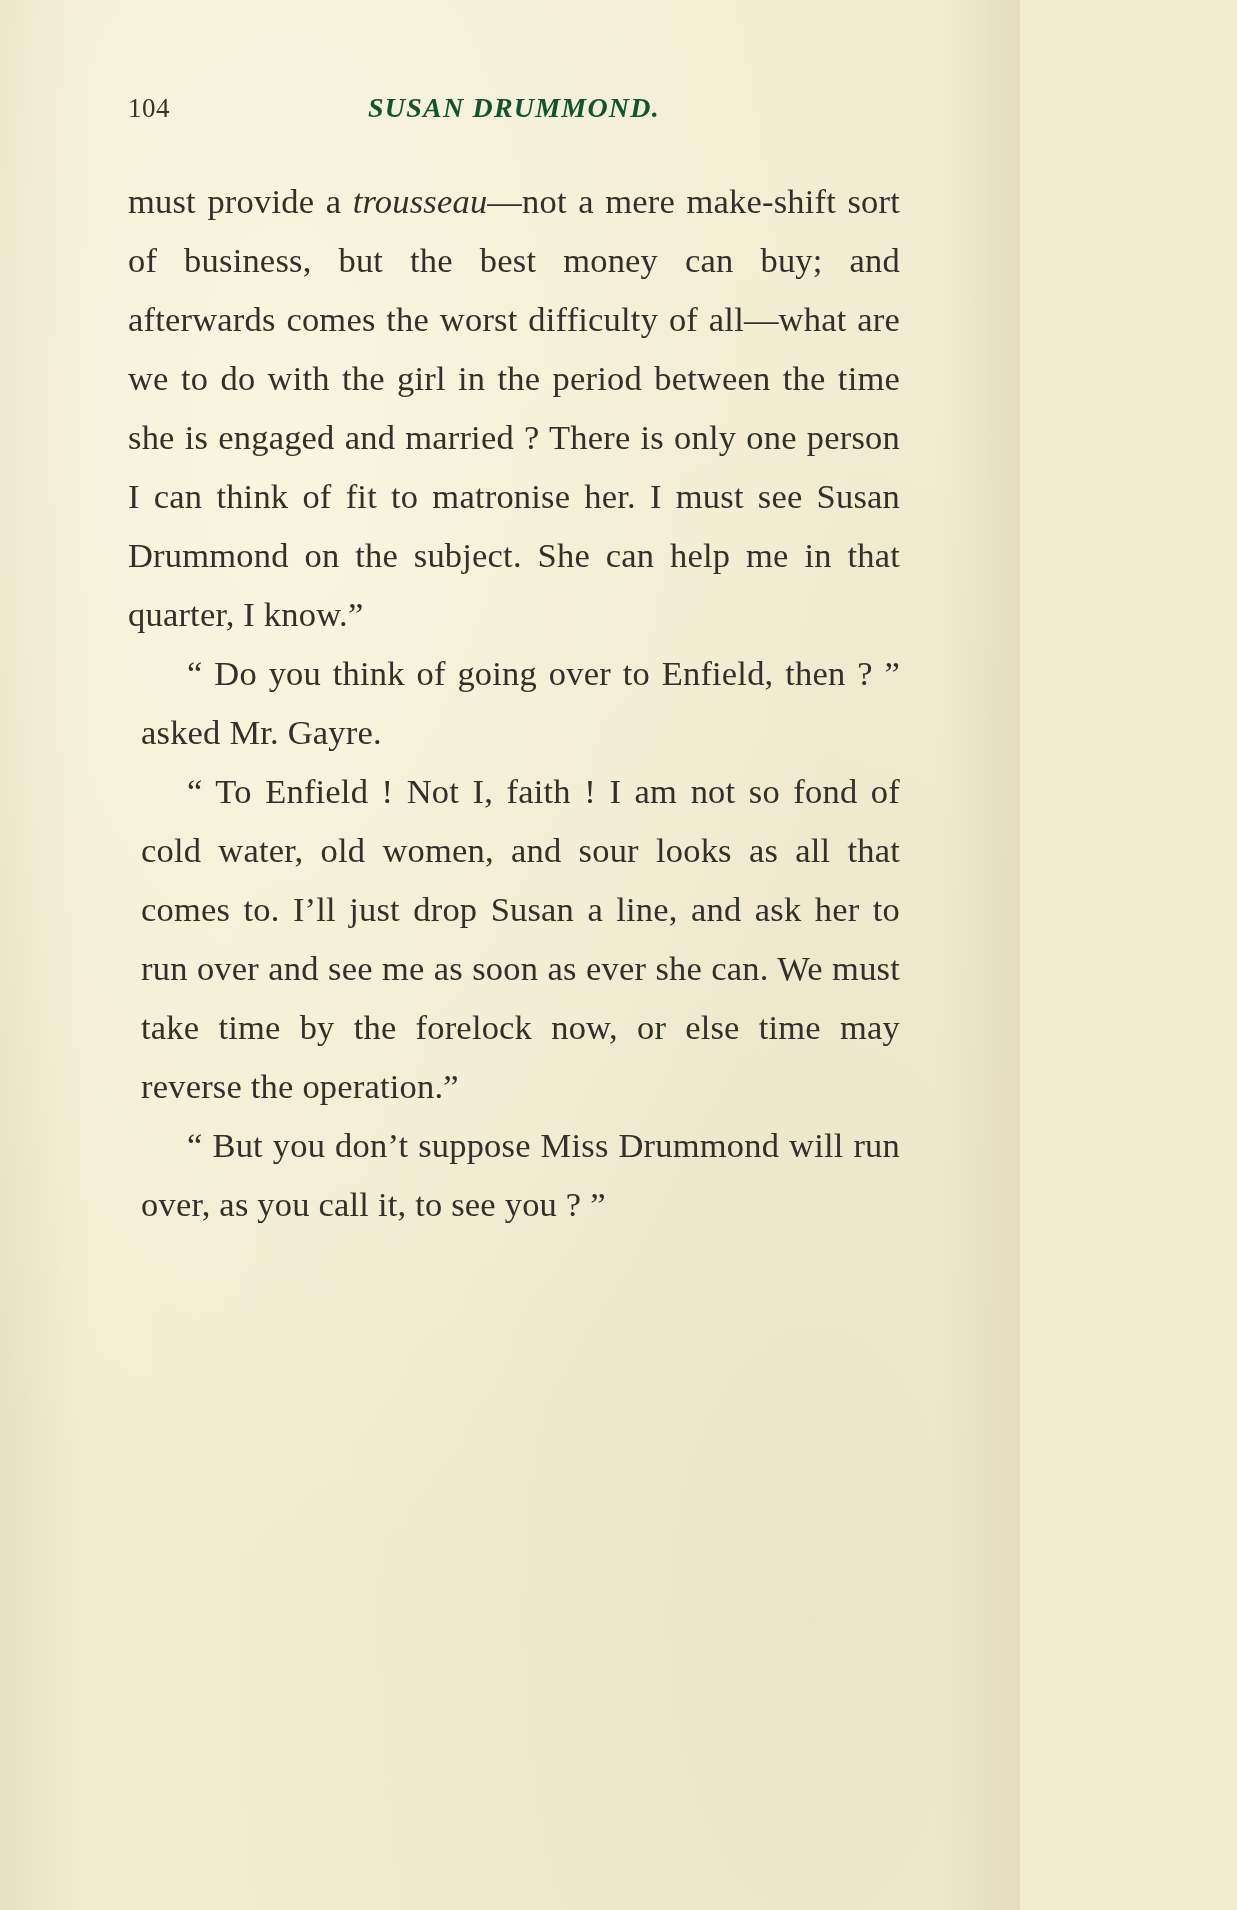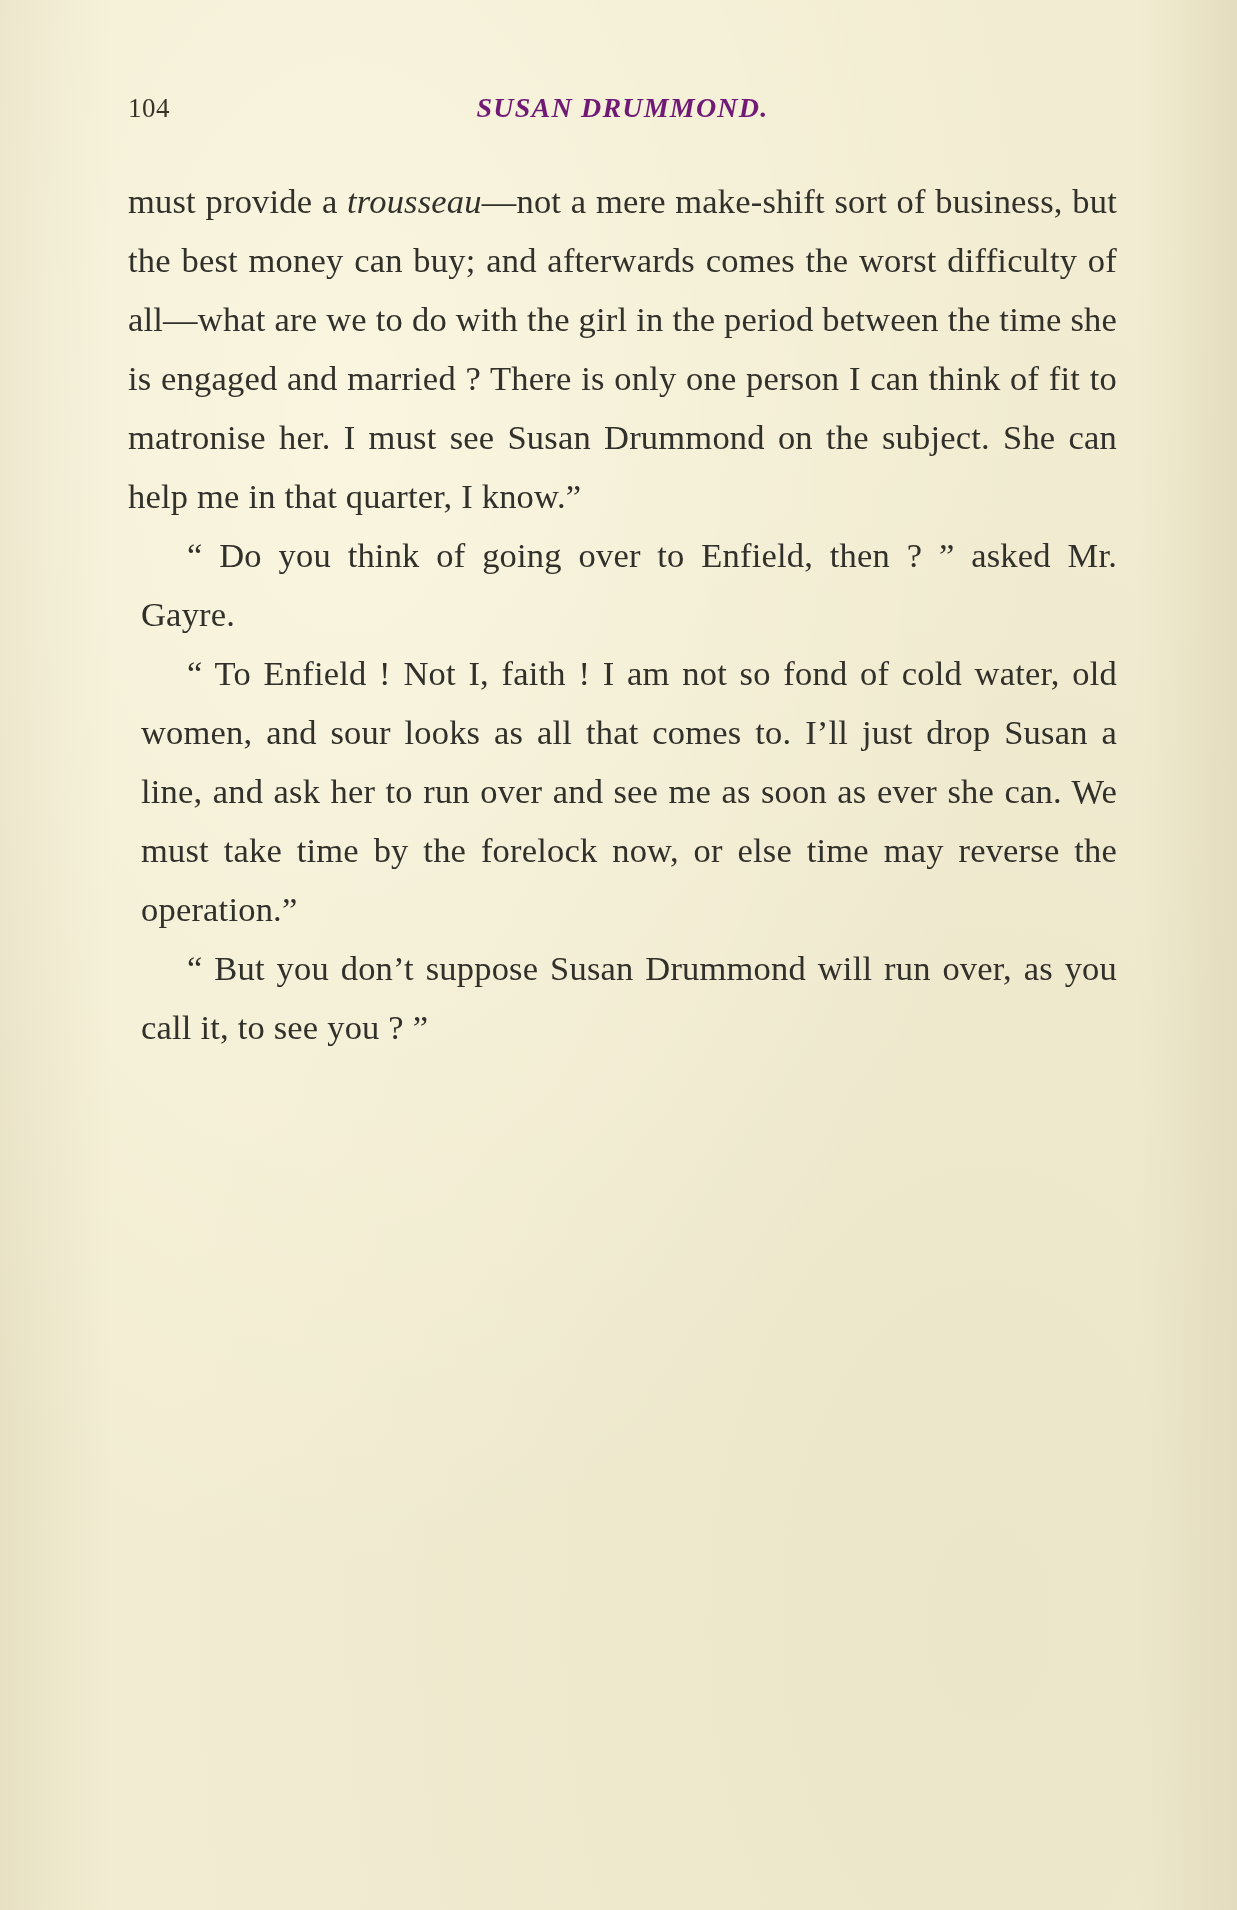--- a/index.html
+++ b/index.html
@@ -9,21 +9,21 @@
   body {
     width: 1237px;
     height: 1910px;
     background: #efeacd;
     font-family: "Liberation Serif", serif;
     color: #2e2a22;
     overflow: hidden;
   }
   .page {
     position: relative;
-    width: 1237px;
+    width: 1020px;
     height: 1910px;
     background: #f2edd2;
     box-sizing: border-box;
   }
   
   .page::before {
     content: "";
     position: absolute;
     inset: 0;
     background:
@@ -48,21 +48,21 @@
     color: #3a3428;
     width: 150px;
   }
   .running-head {
     flex: 1;
     text-align: center;
     font-style: italic;
     font-weight: bold;
     font-size: 28px;
     letter-spacing: 1.2px;
-    color: #701a75;
+    color: #14532d;
     padding-right: 150px;
   }
   .body-text p {
     margin: 0;
     font-size: 34.5px;
     line-height: 59px;
     text-align: justify;
     text-justify: inter-word;
     color: #32302a;
     letter-spacing: 0.2px;
@@ -94,17 +94,17 @@
     </div>
 
     <div class="body-text">
 
       <p class="cont just-all"><span>must provide a </span><em>trousseau</em><span>—not a mere make-shift sort of business, but the best money can buy; and afterwards comes the worst difficulty of all—what are we to do with the girl in the period between the time she is engaged and married ?  There is only one person I can think of fit to matronise her.  I must see Susan Drummond on the subject.  She can help me in that quarter, I know.”</span></p>
 
       <p class="indent">“ Do you think of going over to Enfield, then ? ” asked Mr. Gayre.</p>
 
       <p class="indent">“ To Enfield !  Not I, faith !  I am not so fond of cold water, old women, and sour looks as all that comes to.  I’ll just drop Susan a line, and ask her to run over and see me as soon as ever she can.  We must take time by the forelock now, or else time may reverse the operation.”</p>
 
-      <p class="indent">“ But you don’t suppose Susan Drummond will run over, as you call it, to see you ? ”</p>
+      <p class="indent">“ But you don’t suppose Miss Drummond will run over, as you call it, to see you ? ”</p>
 
     </div>
   </div>
 </div>
 
 </body></html>

